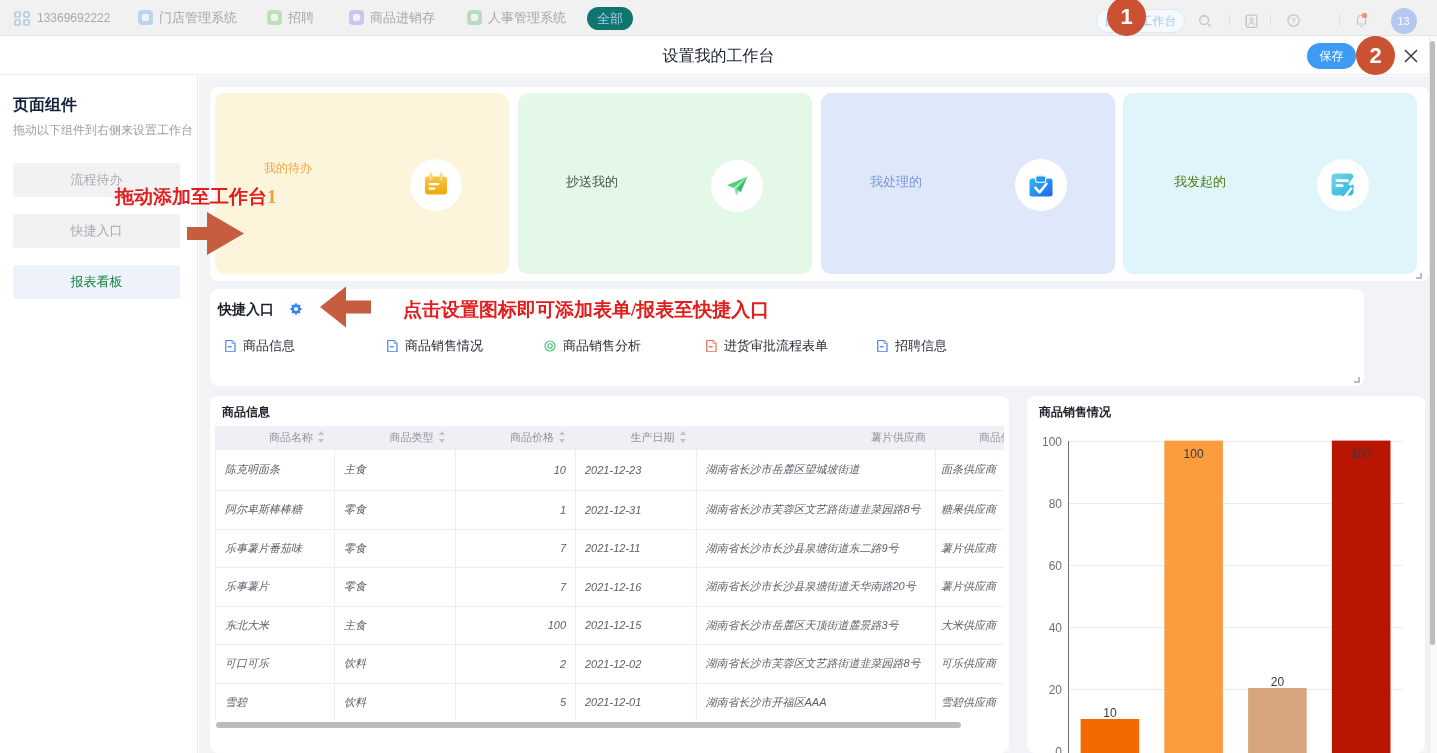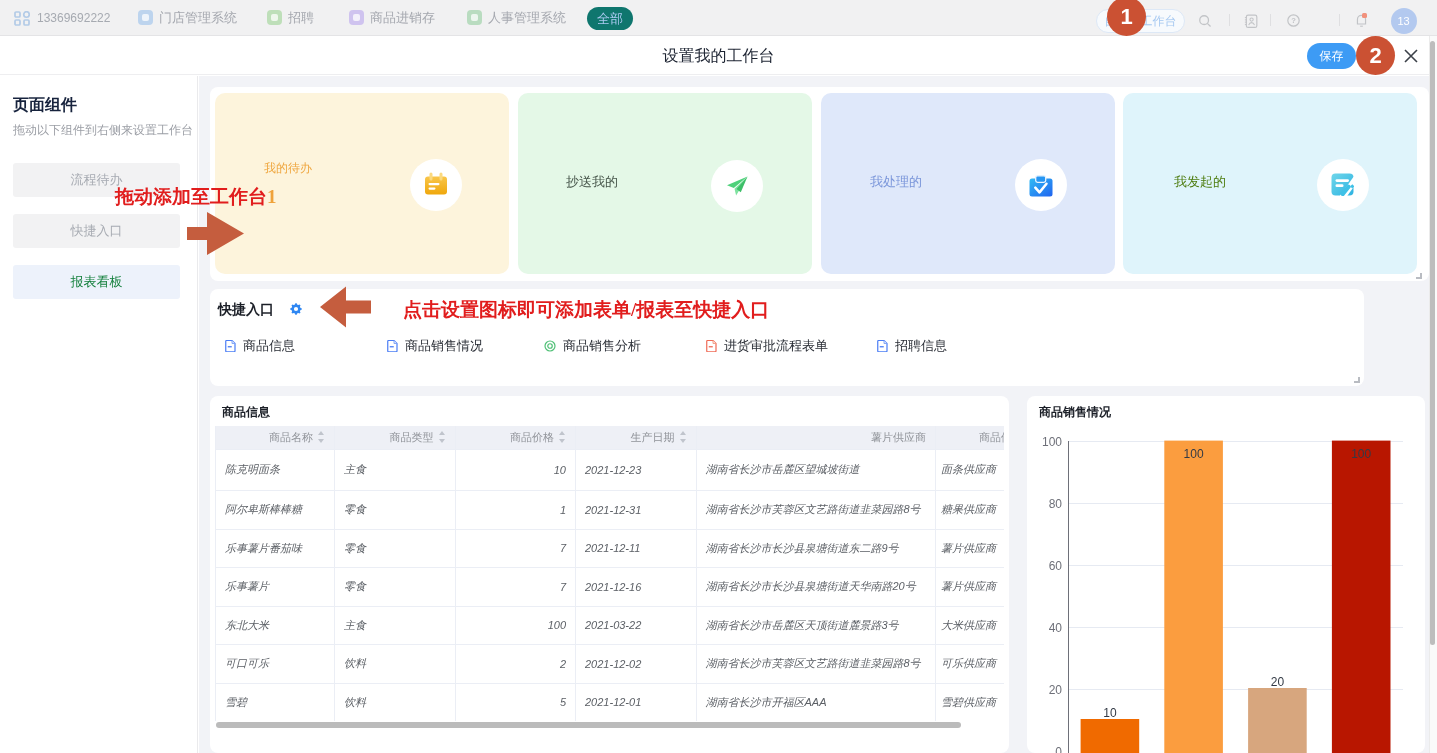--- a/index.html
+++ b/index.html
@@ -258,21 +258,21 @@
             <td>零食</td>
             <td class="num">7</td>
             <td>2021-12-16</td>
             <td>湖南省长沙市长沙县泉塘街道天华南路20号</td>
             <td style="padding-left:5px;">薯片供应商</td>
           </tr>
       <tr>
             <td>东北大米</td>
             <td>主食</td>
             <td class="num">100</td>
-            <td>2021-03-22</td>
+            <td>2021-12-15</td>
             <td>湖南省长沙市岳麓区天顶街道麓景路3号</td>
             <td style="padding-left:5px;">大米供应商</td>
           </tr>
       <tr>
             <td>可口可乐</td>
             <td>饮料</td>
             <td class="num">2</td>
             <td>2021-12-02</td>
             <td>湖南省长沙市芙蓉区文艺路街道韭菜园路8号</td>
             <td style="padding-left:5px;">可乐供应商</td>

